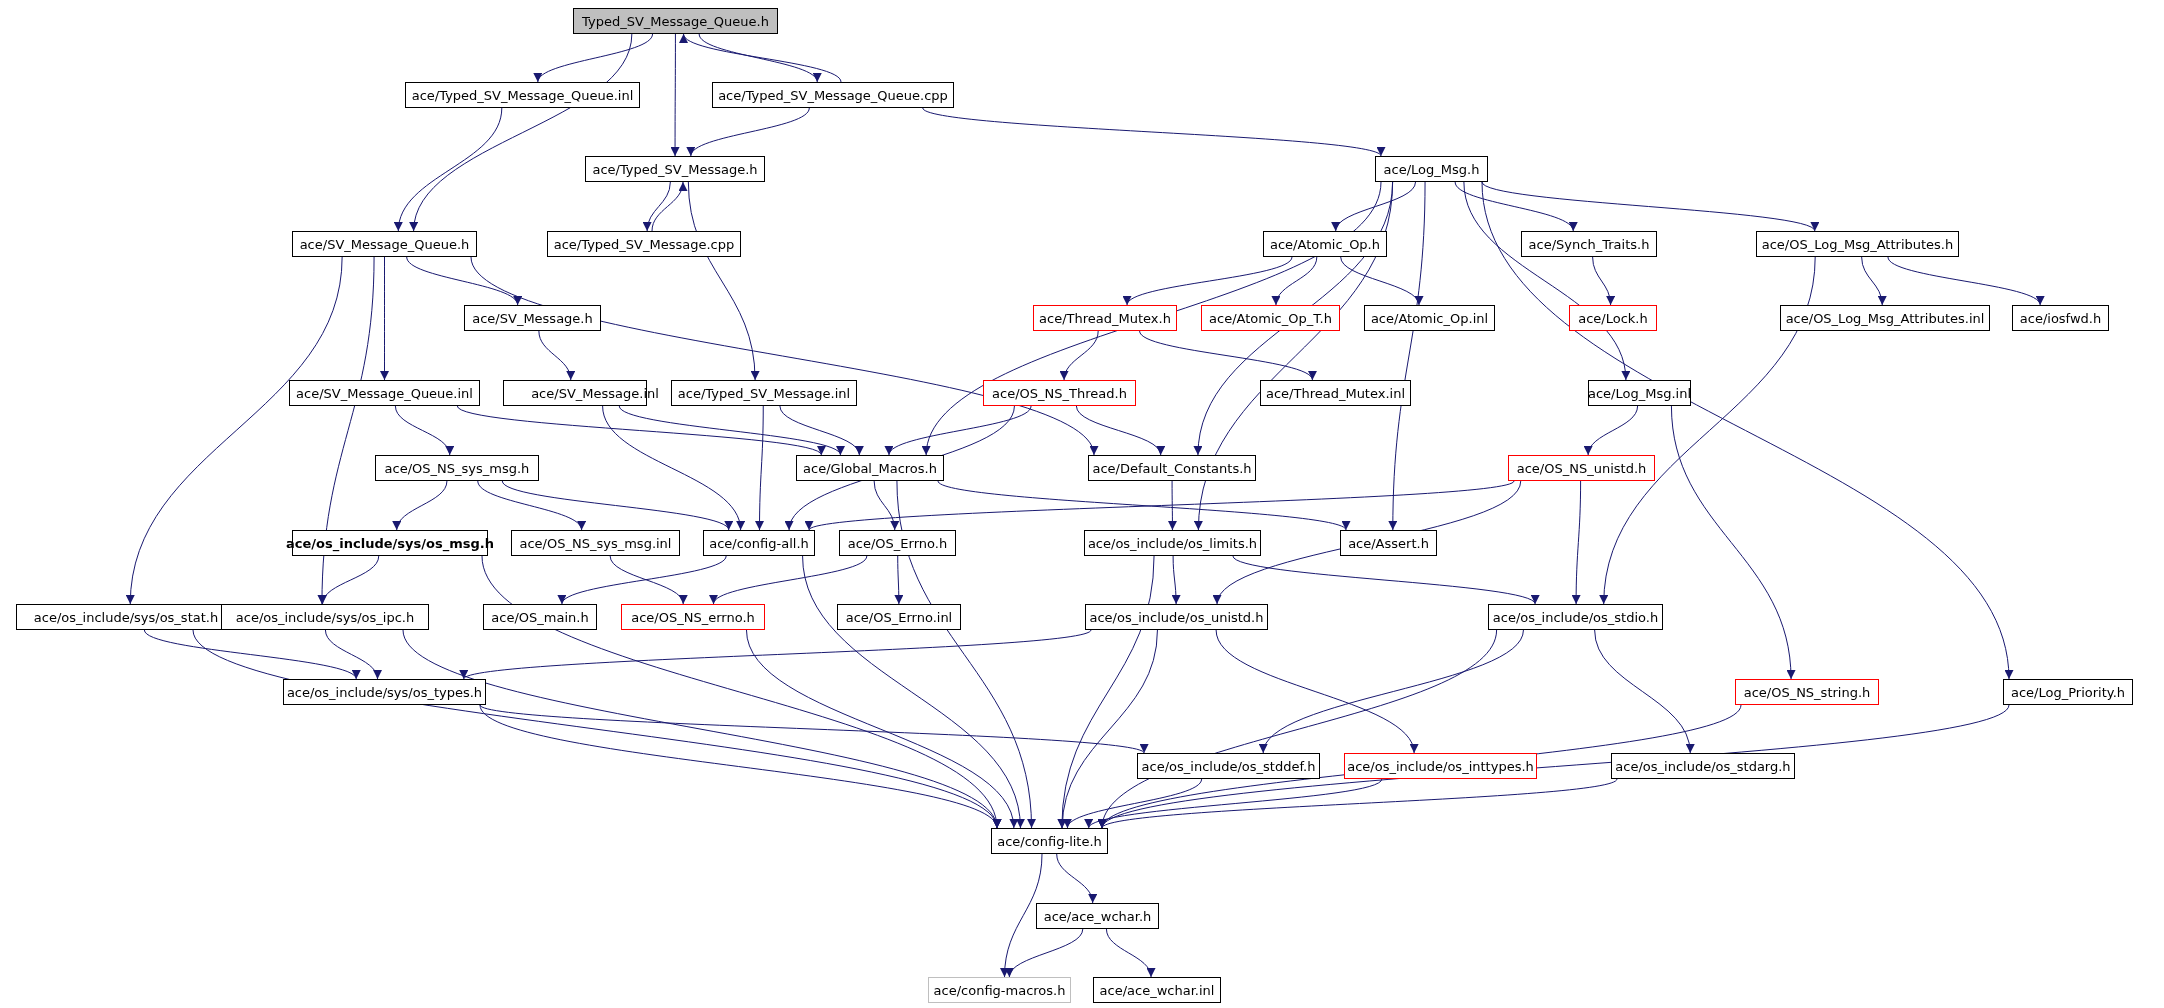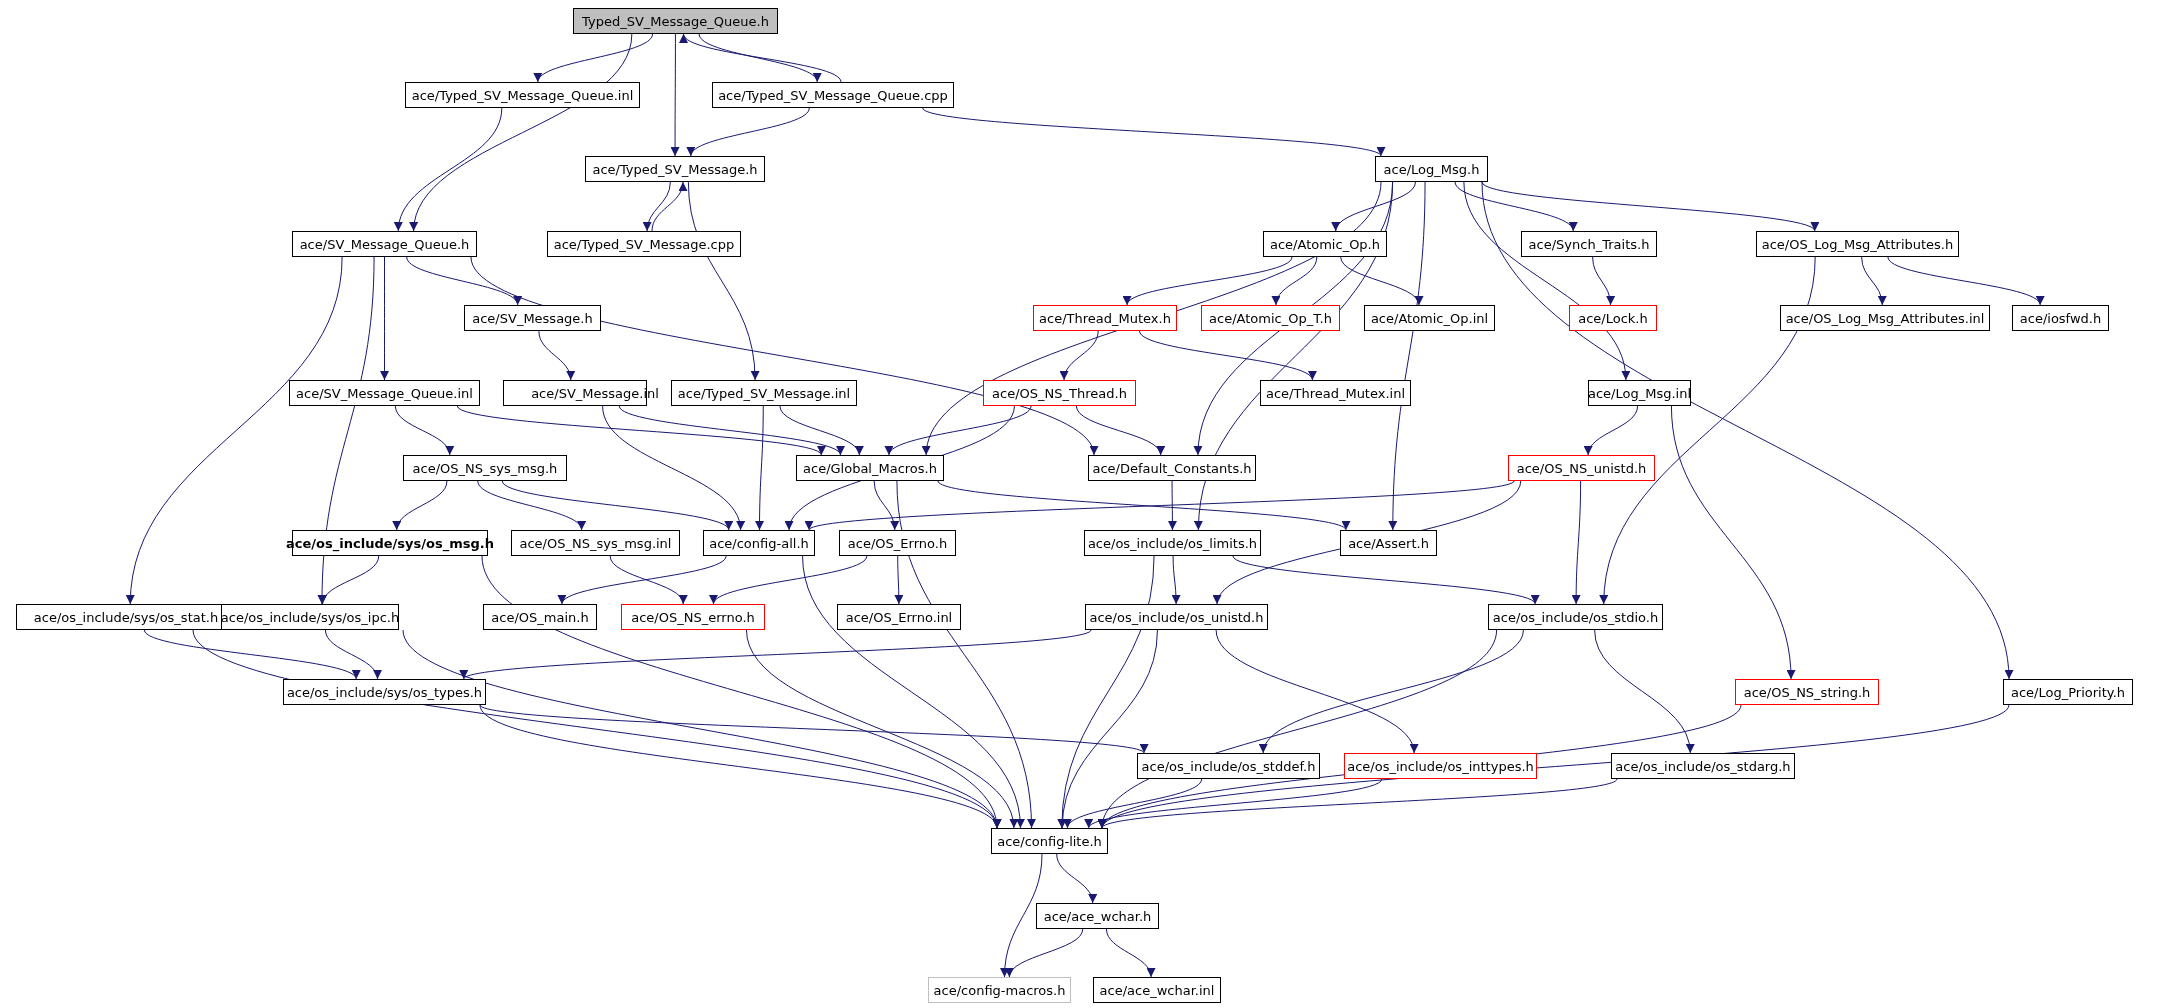--- a/index.html
+++ b/index.html
@@ -144,42 +144,42 @@
       </div>
       <div class="node normal" style="left: 289px; top: 380px; width: 191px;">
         <span>ace/SV_Message_Queue.inl</span>
       </div>
       <div class="node normal" style="left: 503px; top: 380px; width: 144px; padding-left: 40px;">
         <span>ace/SV_Message.inl</span>
       </div>
       <div class="node normal" style="left: 671px; top: 380px; width: 186px;">
         <span>ace/Typed_SV_Message.inl</span>
       </div>
-      <div class="node normal" style="left: 375px; top: 455px; width: 164px; margin-left: 28px;">
+      <div class="node normal" style="left: 375px; top: 455px; width: 164px;">
         <span>ace/OS_NS_sys_msg.h</span>
       </div>
       <div class="node normal" style="left: 796px; top: 455px; width: 148px;">
         <span>ace/Global_Macros.h</span>
       </div>
       <div class="node normal" style="left: 292px; top: 530px; width: 196px; font-weight: bold;">
         <span>ace/os_include/sys/os_msg.h</span>
       </div>
       <div class="node normal" style="left: 511px; top: 530px; width: 169px;">
         <span>ace/OS_NS_sys_msg.inl</span>
       </div>
       <div class="node normal" style="left: 703px; top: 530px; width: 112px;">
         <span>ace/config-all.h</span>
       </div>
       <div class="node normal" style="left: 839px; top: 530px; width: 117px;">
         <span>ace/OS_Errno.h</span>
       </div>
       <div class="node normal" style="left: 16px; top: 604px; width: 220px;">
         <span>ace/os_include/sys/os_stat.h</span>
       </div>
-      <div class="node normal" style="left: 221px; top: 604px; width: 178px;">
+      <div class="node normal" style="left: 221px; top: 604px; width: 208px;">
         <span>ace/os_include/sys/os_ipc.h</span>
       </div>
       <div class="node normal" style="left: 483px; top: 604px; width: 114px;">
         <span>ace/OS_main.h</span>
       </div>
       <div class="node missing" style="left: 621px; top: 604px; width: 144px;">
         <span>ace/OS_NS_errno.h</span>
       </div>
       <div class="node normal" style="left: 837px; top: 604px; width: 124px;">
         <span>ace/OS_Errno.inl</span>

